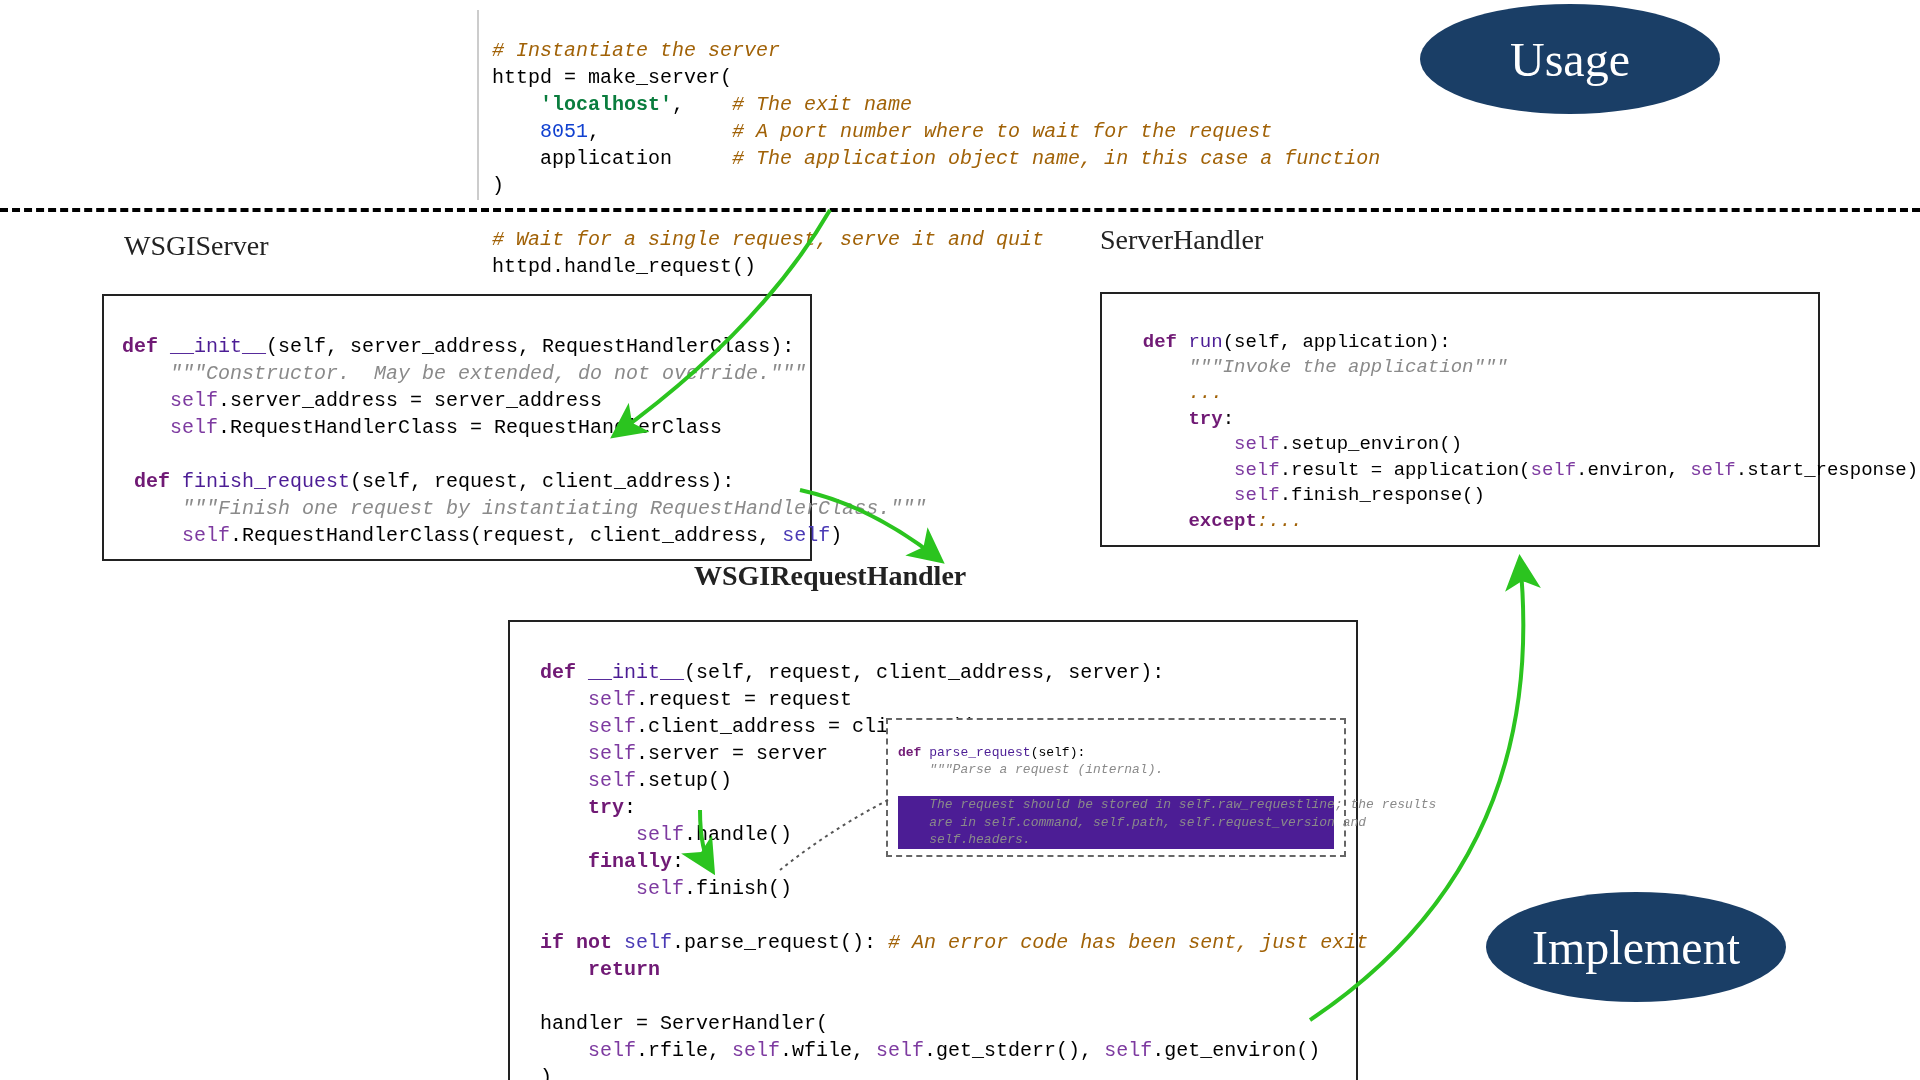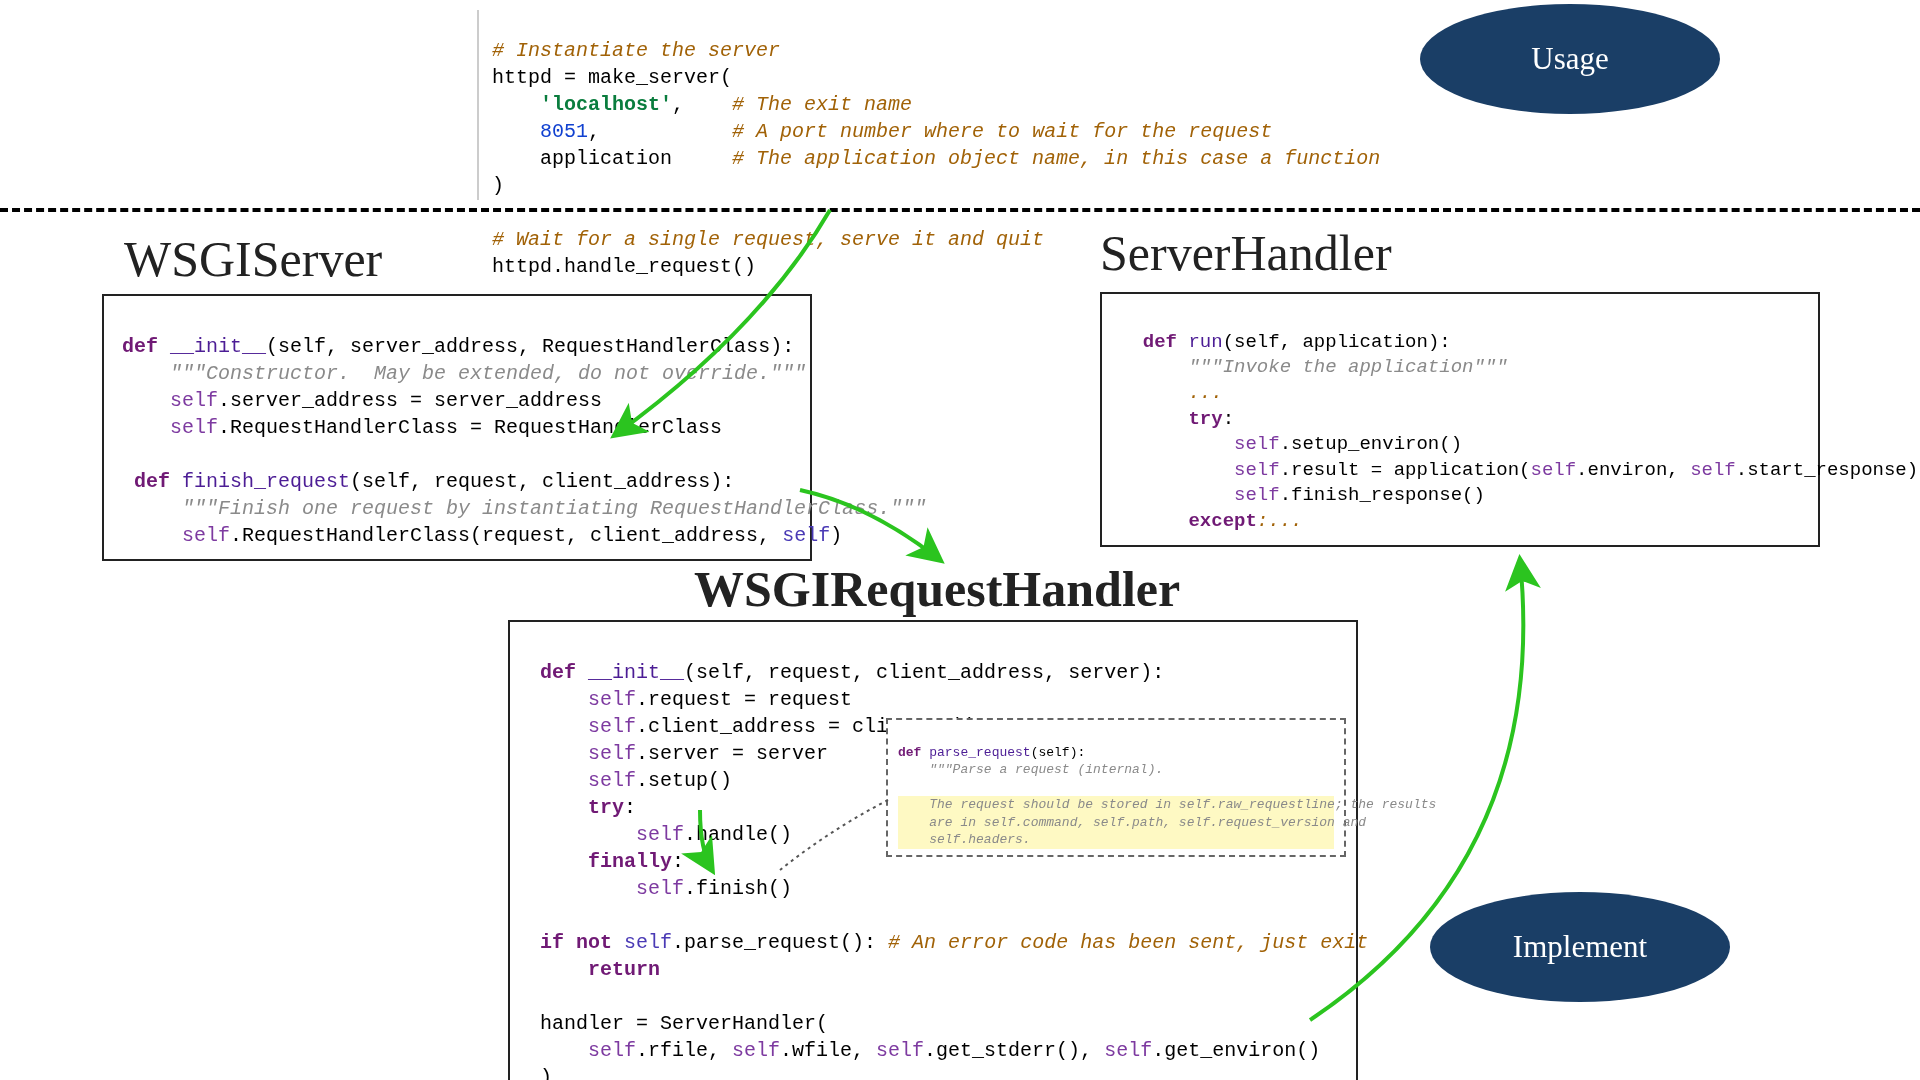--- a/index.html
+++ b/index.html
@@ -29,30 +29,30 @@
   .kw { color: #701a75; font-weight: bold; }
   .str { color: #0a7d3e; font-weight: bold; }
   .num { color: #1040d0; }
   .fn { color: #4c1d95; }
   .self { color: #7d3aa0; }
   .selfblue { color: #4a3ab5; }
   .docstr { color: #8a8a8a; font-style: italic; }
   .section-label {
     position: absolute;
     font-family: "Brush Script MT", "Comic Sans MS", cursive;
-    font-size: 50px;
+    font-size: 28px;
     font-weight: 400;
     color: #222;
   }
   .badge {
     position: absolute;
     background: #1a3e66;
     color: #fff;
     font-family: Georgia, "Times New Roman", serif;
-    font-size: 31px;
+    font-size: 48px;
     border-radius: 50% / 50%;
     text-align: center;
     display: flex;
     align-items: center;
     justify-content: center;
   }
   .dashed-divider {
     position: absolute;
     left: 0; right: 0;
     border-top: 4px dashed #000;
@@ -60,21 +60,21 @@
   .inset-box {
     position: absolute;
     border: 2px dashed #666;
     background: #fff;
     font-family: Menlo, Monaco, "Courier New", monospace;
     font-size: 13px;
     line-height: 1.35;
     white-space: pre;
     padding: 6px 10px;
   }
-  .inset-hl { background: #fef9c3; display: block; }
+  .inset-hl { background: #4c1d95; display: block; }
   svg.arrows {
     position: absolute;
     left: 0; top: 0;
     width: 1920px; height: 1080px;
     pointer-events: none;
   }
   .vbar {
     position: absolute;
     width: 2px;
     background: #ccc;
@@ -84,21 +84,21 @@
 <body>
 
 <div class="dashed-divider" style="top:208px;"></div>
 
 <div class="vbar" style="left:477px; top:10px; height:190px;"></div>
 
 <div class="badge" style="left:1420px; top:4px; width:300px; height:110px;">
   <span>Usage</span>
 </div>
 
-<div class="badge" style="left:1430px; top:892px; width:300px; height:110px;">
+<div class="badge" style="left:1486px; top:892px; width:300px; height:110px;">
   <span>Implement</span>
 </div>
 
 <div class="section-label" style="left:124px; top:230px;">WSGIServer</div>
 <div class="section-label" style="left:1100px; top:224px;">ServerHandler</div>
 <div class="section-label" style="left:694px; top:560px;font-weight:bold;">WSGIRequestHandler</div>
 
 <div class="code-block" style="left:492px; top:10px;">
 <span class="comment"># Instantiate the server</span>
 <span>httpd = make_server(</span>

